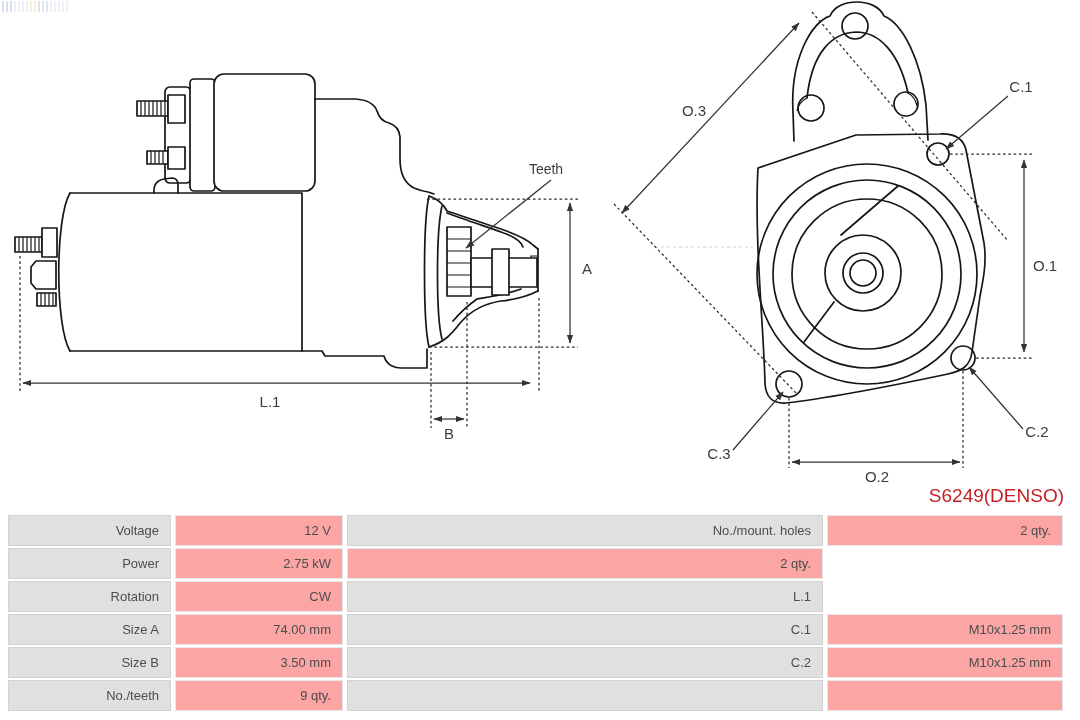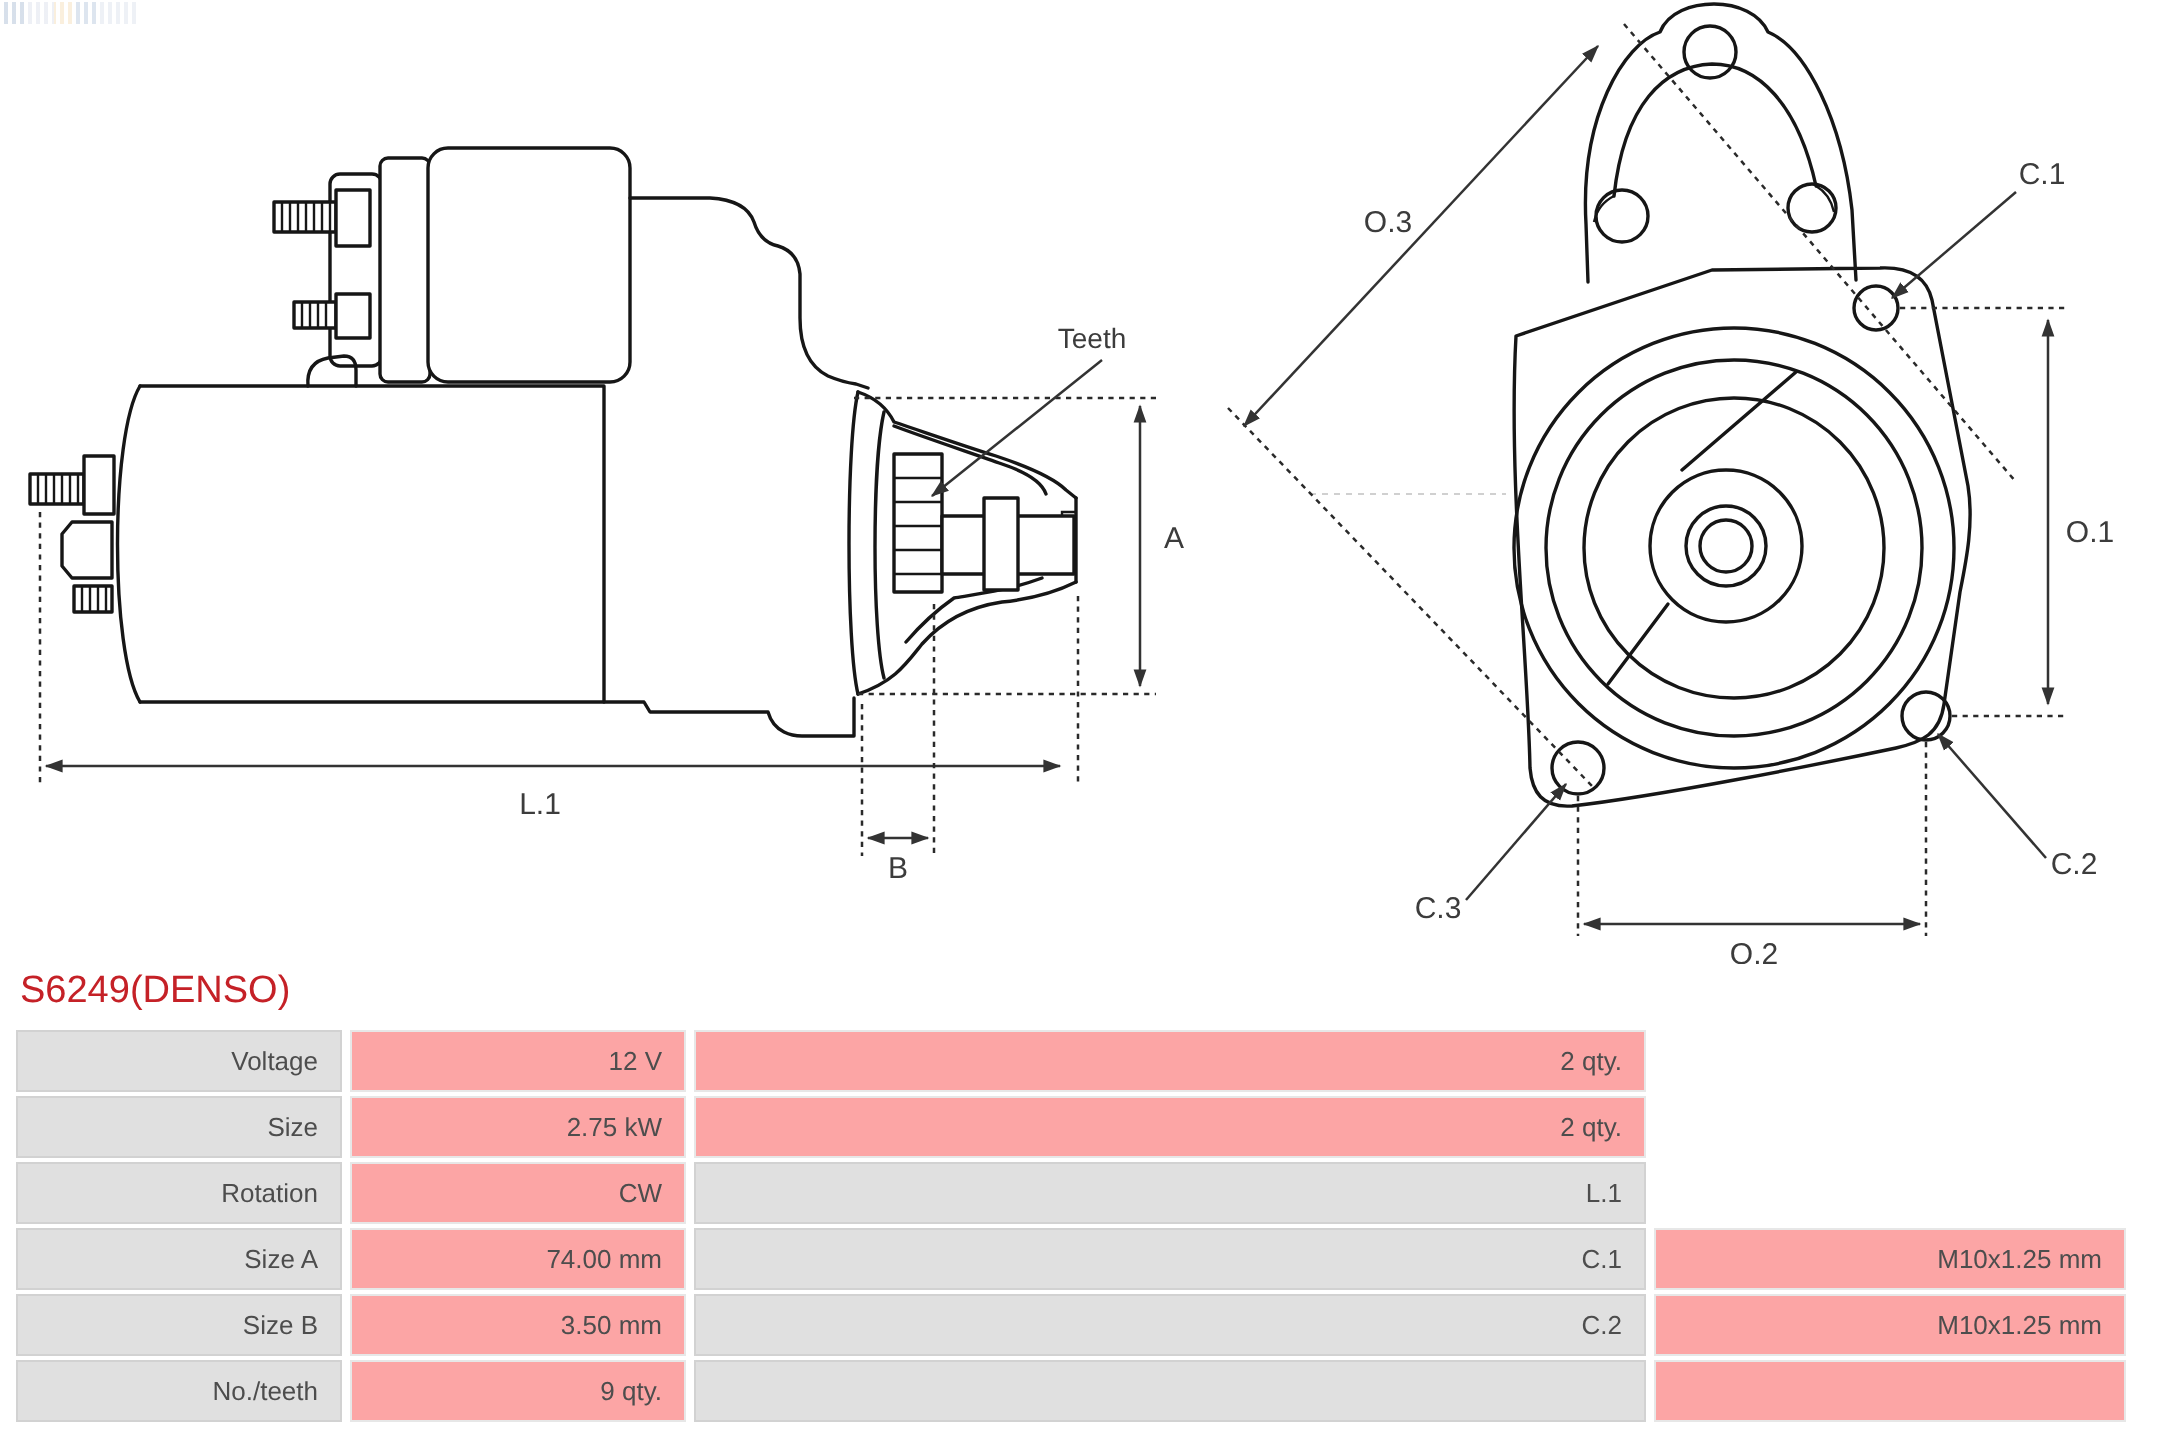--- a/index.html
+++ b/index.html
@@ -22,21 +22,21 @@
   .ln   { stroke:#161616; stroke-width:1.7; fill:none; stroke-linecap:round; stroke-linejoin:round; }
   .ln2  { stroke:#161616; stroke-width:1.2; fill:none; }
   .fw   { fill:#ffffff; }
   .dim  { stroke:#333333; stroke-width:1.25; fill:none; }
   .dot  { stroke:#2a2a2a; stroke-width:1.25; fill:none; stroke-dasharray:2.6 2.7; }
   .faint{ stroke:#d0d0d0; stroke-width:1; fill:none; stroke-dasharray:3 3; }
   text.dlab { font-size:15px; fill:#3c3c3c; }
   text.dlab-sm { font-size:14px; fill:#3c3c3c; }
 
   #specs { position:absolute; left:8px; top:484px; width:1056px; }
-  .part-title { color:#c52127; font-size:19px; font-weight:400; margin:1px 0 8px 2px; }
+  .part-title { color:#c52127; font-size:19px; font-weight:400; margin:1px 0 8px 2px;text-align:right; }
   .spec-table { display:flex; flex-direction:column; gap:2px; }
   .trow { display:grid; grid-template-columns:163px 168px 476px 236px; gap:4px; }
   .cell {
     height:31px; line-height:29px; font-size:13px; color:#4d4d4d;
     text-align:right; padding:0 11px; border:1px solid #e7e7e7; background:#fca5a5;
     white-space:nowrap; overflow:hidden;
   }
   .cell.lbl { background:#e0e0e0; border-color:#d2d2d2; }
 </style>
 </head>
@@ -185,25 +185,26 @@
     <line class="dim" x1="733" y1="450" x2="783" y2="392" marker-end="url(#ae)"></line>
   </g>
 </svg>
 
 <div id="specs">
   <h1 class="part-title">S6249(DENSO)</h1>
   <div class="spec-table">
   <div class="trow">
     <div class="cell lbl">Voltage</div>
     <div class="cell val">12 V</div>
+    <div class="cell lbl">No./mount. holes</div>
     <div class="cell val">2 qty.</div>
   </div>
 
   <div class="trow">
-    <div class="cell lbl">Size</div>
+    <div class="cell lbl">Power</div>
     <div class="cell val">2.75 kW</div>
     <div class="cell val">2 qty.</div>
   </div>
 
   <div class="trow">
     <div class="cell lbl">Rotation</div>
     <div class="cell val">CW</div>
     <div class="cell lbl">L.1</div>
   </div>
 

